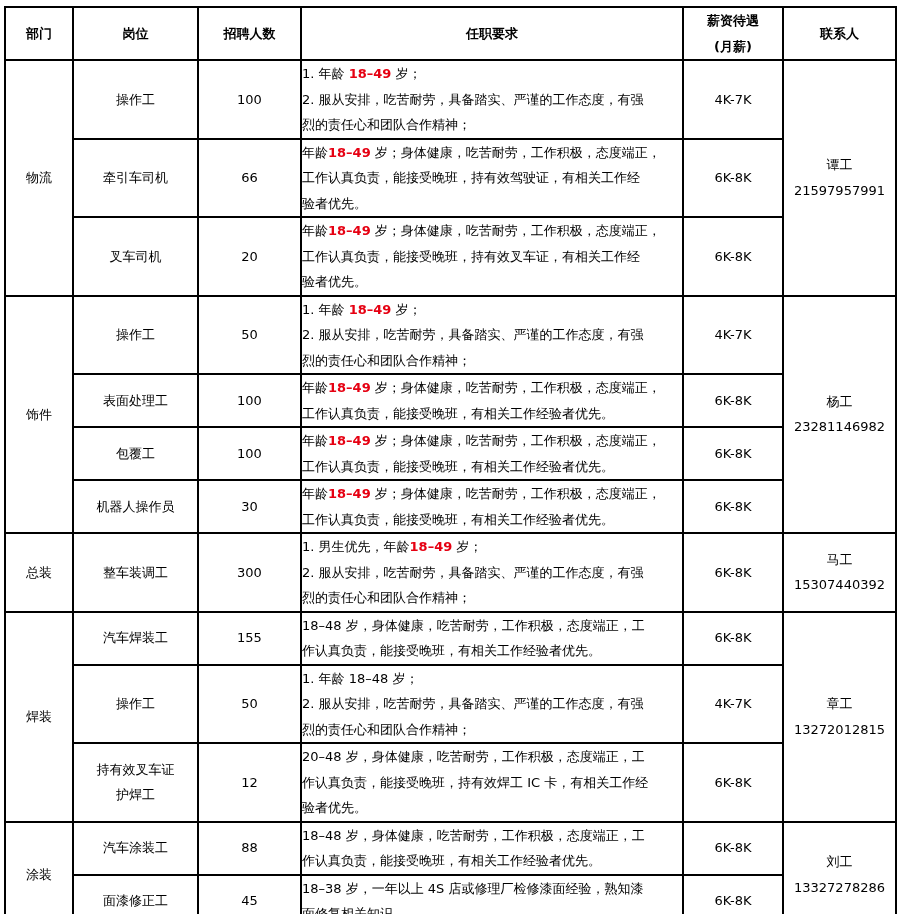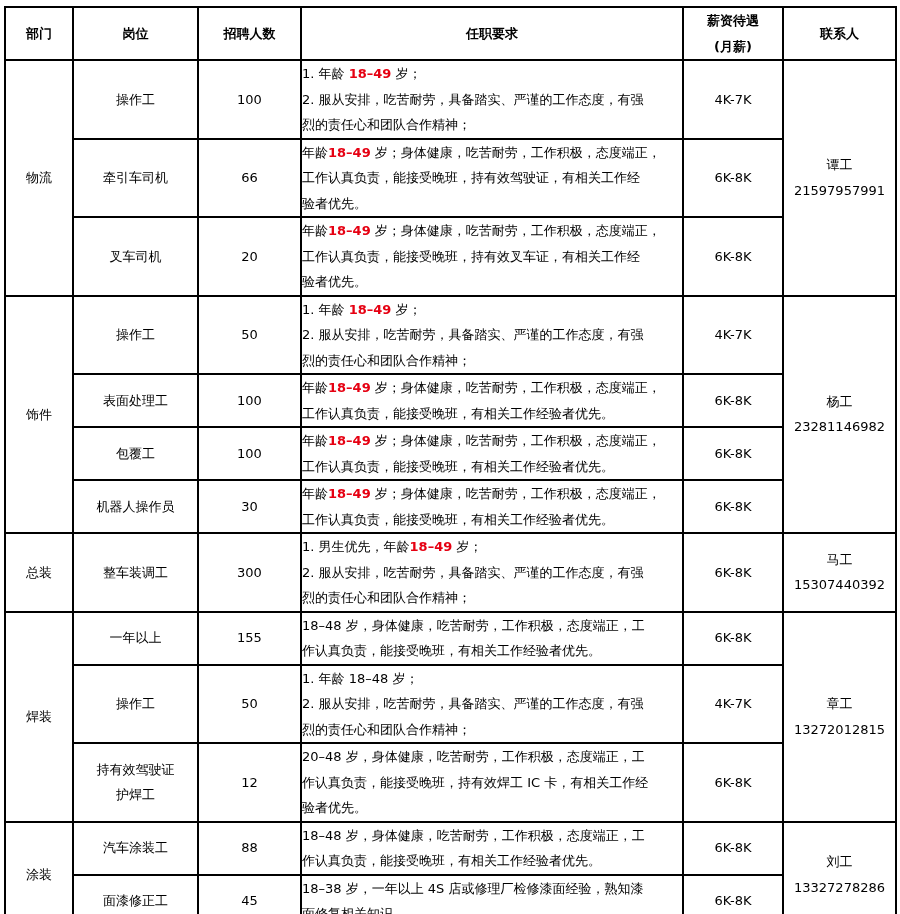--- a/index.html
+++ b/index.html
@@ -130,21 +130,21 @@
           <span class="line"><span>烈的责任心和团队合作精神；</span></span>
         </td>
         <td class="c">6K-8K</td>
         <td class="c" rowspan="1">
           <span class="contact-name">马工</span>
           <span class="contact-phone">15307440392</span>
         </td>
       </tr>
       <tr style="height: 51px;">
         <td class="c" rowspan="3">焊装</td>
-        <td class="c">一年以上</td>
+        <td class="c">汽车焊装工</td>
         <td class="c">155</td>
         <td class="req">
           <span class="line"><span>18–48 岁，身体健康，吃苦耐劳，工作积极，态度端正，工</span></span>
           <span class="line"><span>作认真负责，能接受晚班，有相关工作经验者优先。</span></span>
         </td>
         <td class="c">6K-8K</td>
         <td class="c" rowspan="3" style="vertical-align: middle;">
           <span class="contact-name">章工</span>
           <span class="contact-phone">13272012815</span>
         </td>
@@ -154,21 +154,21 @@
         <td class="c">50</td>
         <td class="req">
           <span class="line"><span>1. 年龄 18–48 岁；</span></span>
           <span class="line"><span>2. 服从安排，吃苦耐劳，具备踏实、严谨的工作态度，有强</span></span>
           <span class="line"><span>烈的责任心和团队合作精神；</span></span>
         </td>
         <td class="c">4K-7K</td>
       </tr>
       <tr style="height: 78px;">
         <td class="c">
-          <span class="line">持有效驾驶证</span>
+          <span class="line">持有效叉车证</span>
           <span class="line">护焊工</span>
         </td>
         <td class="c">12</td>
         <td class="req">
           <span class="line"><span>20–48 岁，身体健康，吃苦耐劳，工作积极，态度端正，工</span></span>
           <span class="line"><span>作认真负责，能接受晚班，持有效焊工 IC 卡，有相关工作经</span></span>
           <span class="line"><span>验者优先。</span></span>
         </td>
         <td class="c">6K-8K</td>
       </tr>

